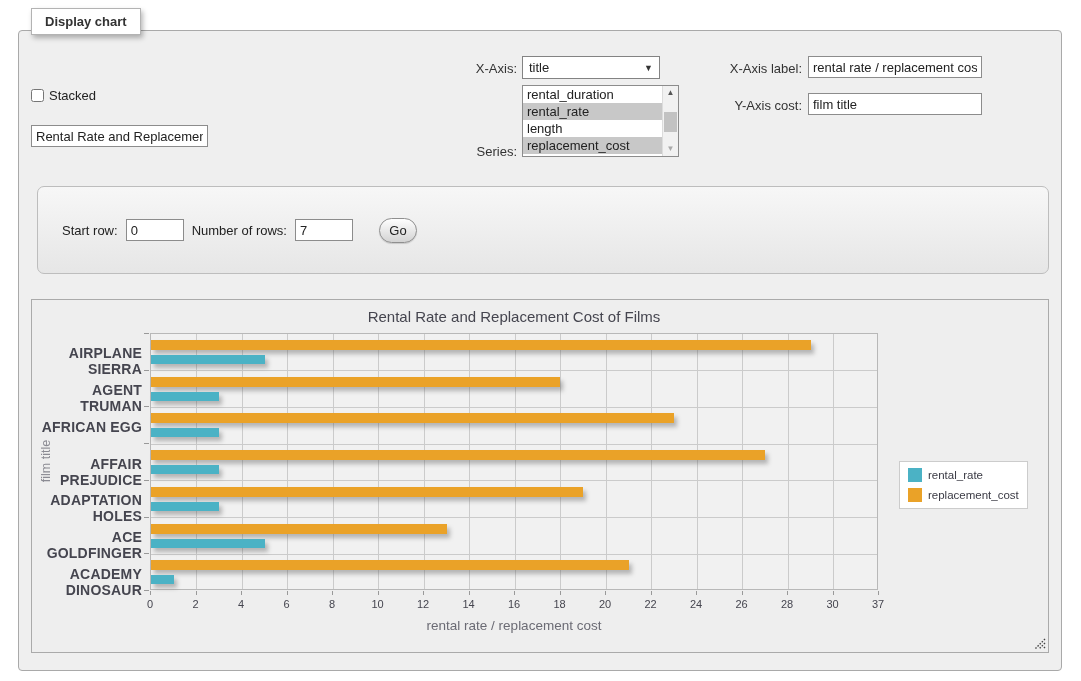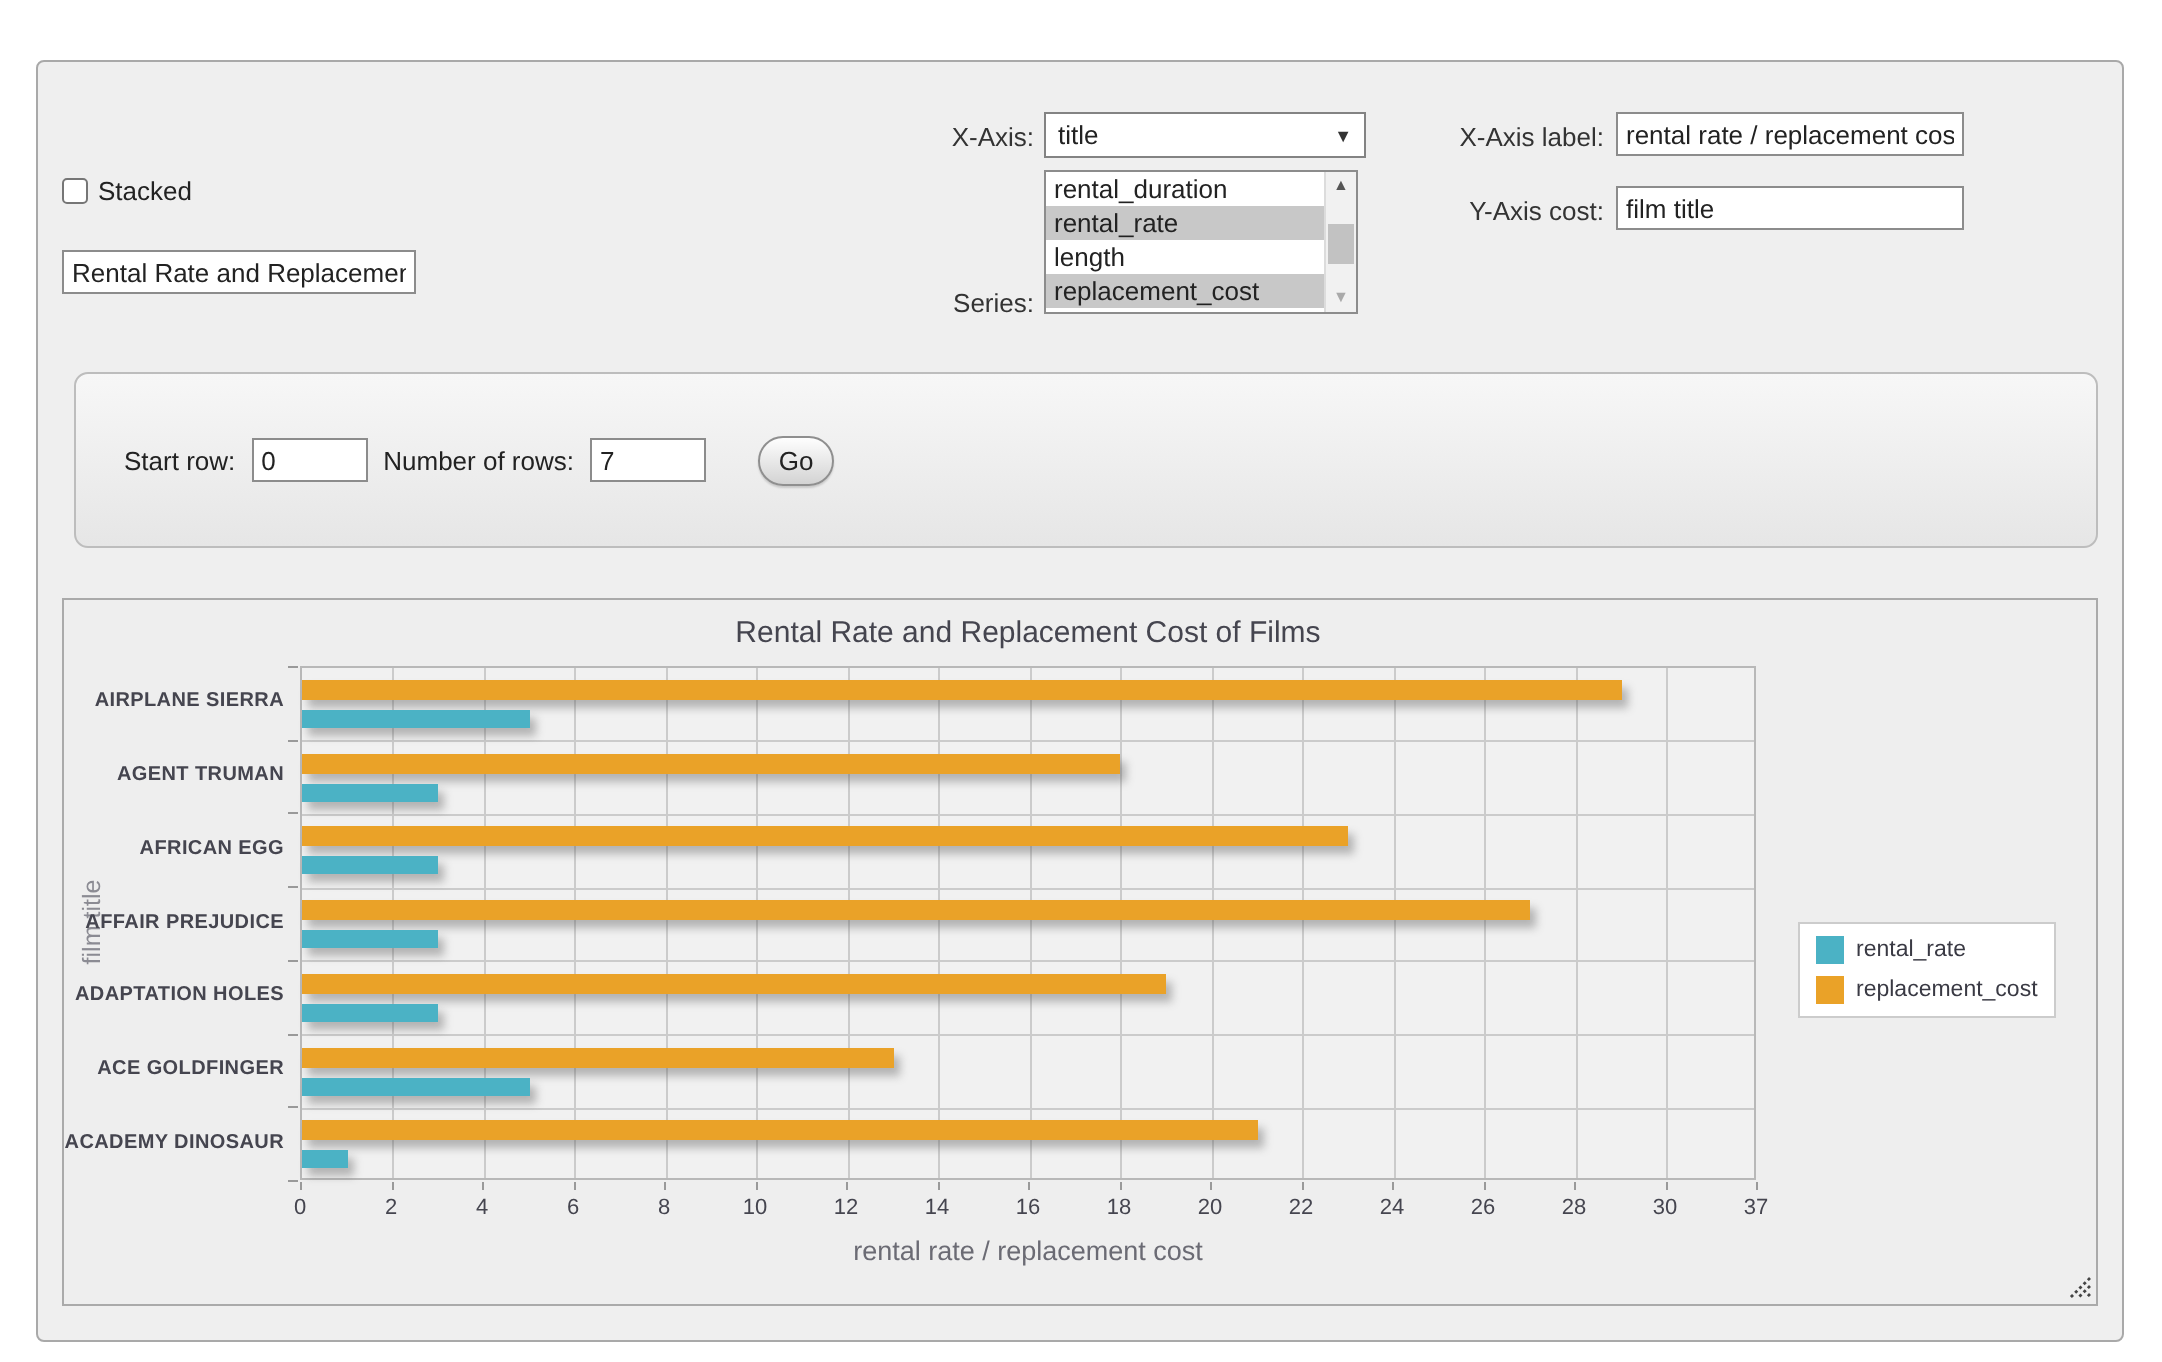--- a/index.html
+++ b/index.html
@@ -30,21 +30,21 @@
     font-family: "Liberation Sans", sans-serif; font-size: 13px;
     padding: 2px 4px; height: 22px;
   }
   .title-input { position: absolute; left: 12px; top: 94px; width: 177px; }
   .ctl-label { position: absolute; text-align: right; color: #333; }
   .lbl-xaxis   { left: 398px; top: 30px;  width: 100px; }
   .lbl-series  { left: 398px; top: 113px; width: 100px; }
   .lbl-xlabel  { left: 683px; top: 30px;  width: 100px; }
   .lbl-ylabel  { left: 683px; top: 67px;  width: 100px; }
   .selectbox {
-    position: absolute; left: 503px; top: 25px; width: 161px; height: 23px;
+    position: absolute; left: 503px; top: 25px; width: 138px; height: 23px;
     background: #fff; border: 1px solid #838383;
     display: flex; align-items: center; justify-content: space-between;
     padding: 0 6px; cursor: default;
   }
   .sel-arrow { font-size: 9px; color: #333; }
   .listbox {
     position: absolute; left: 503px; top: 54px; width: 157px; height: 72px;
     background: #fff; border: 1px solid #8c8c8c; display: flex; overflow: hidden;
   }
   .options { flex: 1; }
@@ -83,38 +83,39 @@
   .plot {
     position: absolute; left: 118px; top: 33px; width: 728px; height: 257px;
     background: #f1f1f1; border: 1px solid #b8b8b8;
   }
   .vgrid { position: absolute; top: 0; width: 1px; height: 100%; background: #cbcbcb; }
   .hgrid { position: absolute; left: 0; height: 1px; width: 100%; background: #cbcbcb; }
   .bar { position: absolute; left: 0; box-shadow: 3px 4px 4px rgba(90,90,90,0.4); }
   .xtick-mark { position: absolute; width: 1px; height: 4px; background: #999; top: 291px; }
   .ytick-mark { position: absolute; width: 5px; height: 1px; background: #999; left: 112px; }
   .xtick-label { position: absolute; top: 298px; width: 26px; text-align: center; font-size: 11px; color: #45454f; }
-  .cat-label { position: absolute; left: 0; width: 110px; text-align: right; font-size: 10px; font-weight: bold; letter-spacing: 0.2px; color: #45454f; }
+  .cat-label { position: absolute; left: 0; width: 110px; text-align: right; font-size: 14px; font-weight: bold; letter-spacing: 0.2px; color: #45454f; }
   .xaxis-title { position: absolute; left: 118px; top: 318px; width: 728px; text-align: center; font-size: 13.5px; color: #6b6b74; }
   .yaxis-title-wrap { position: absolute; left: 14px; top: 161px; width: 0; height: 0; }
   .yaxis-title { position: absolute; transform: translate(-50%,-50%) rotate(-90deg); font-size: 12.5px; color: #8b8b93; white-space: nowrap; }
   .chart-legend {
     position: absolute; left: 867px; top: 161px;
     background: #ffffff; border: 1px solid #cccccc; padding: 6px 8px;
     display: flex; flex-direction: column; gap: 6px;
   }
   .legend-row { display: flex; align-items: center; gap: 6px; }
   .legend-swatch { width: 14px; height: 14px; }
   .legend-label { font-size: 11.5px; color: #3a3a44; white-space: nowrap; }
   .resize-handle { position: absolute; right: 2px; bottom: 2px; }
 </style>
 </head>
 <body>
 
 <div class="fieldset">
+  <div class="legendbox">Display chart</div>
 
 
   <div class="stacked-row">
     <input type="checkbox" id="stacked-cb" style="">
     <span>Stacked</span>
   </div>
 
   <input type="text" class="title-input" value="Rental Rate and Replacement Cost of Films" style="">
 
   <span class="ctl-label lbl-xaxis">X-Axis:</span>

